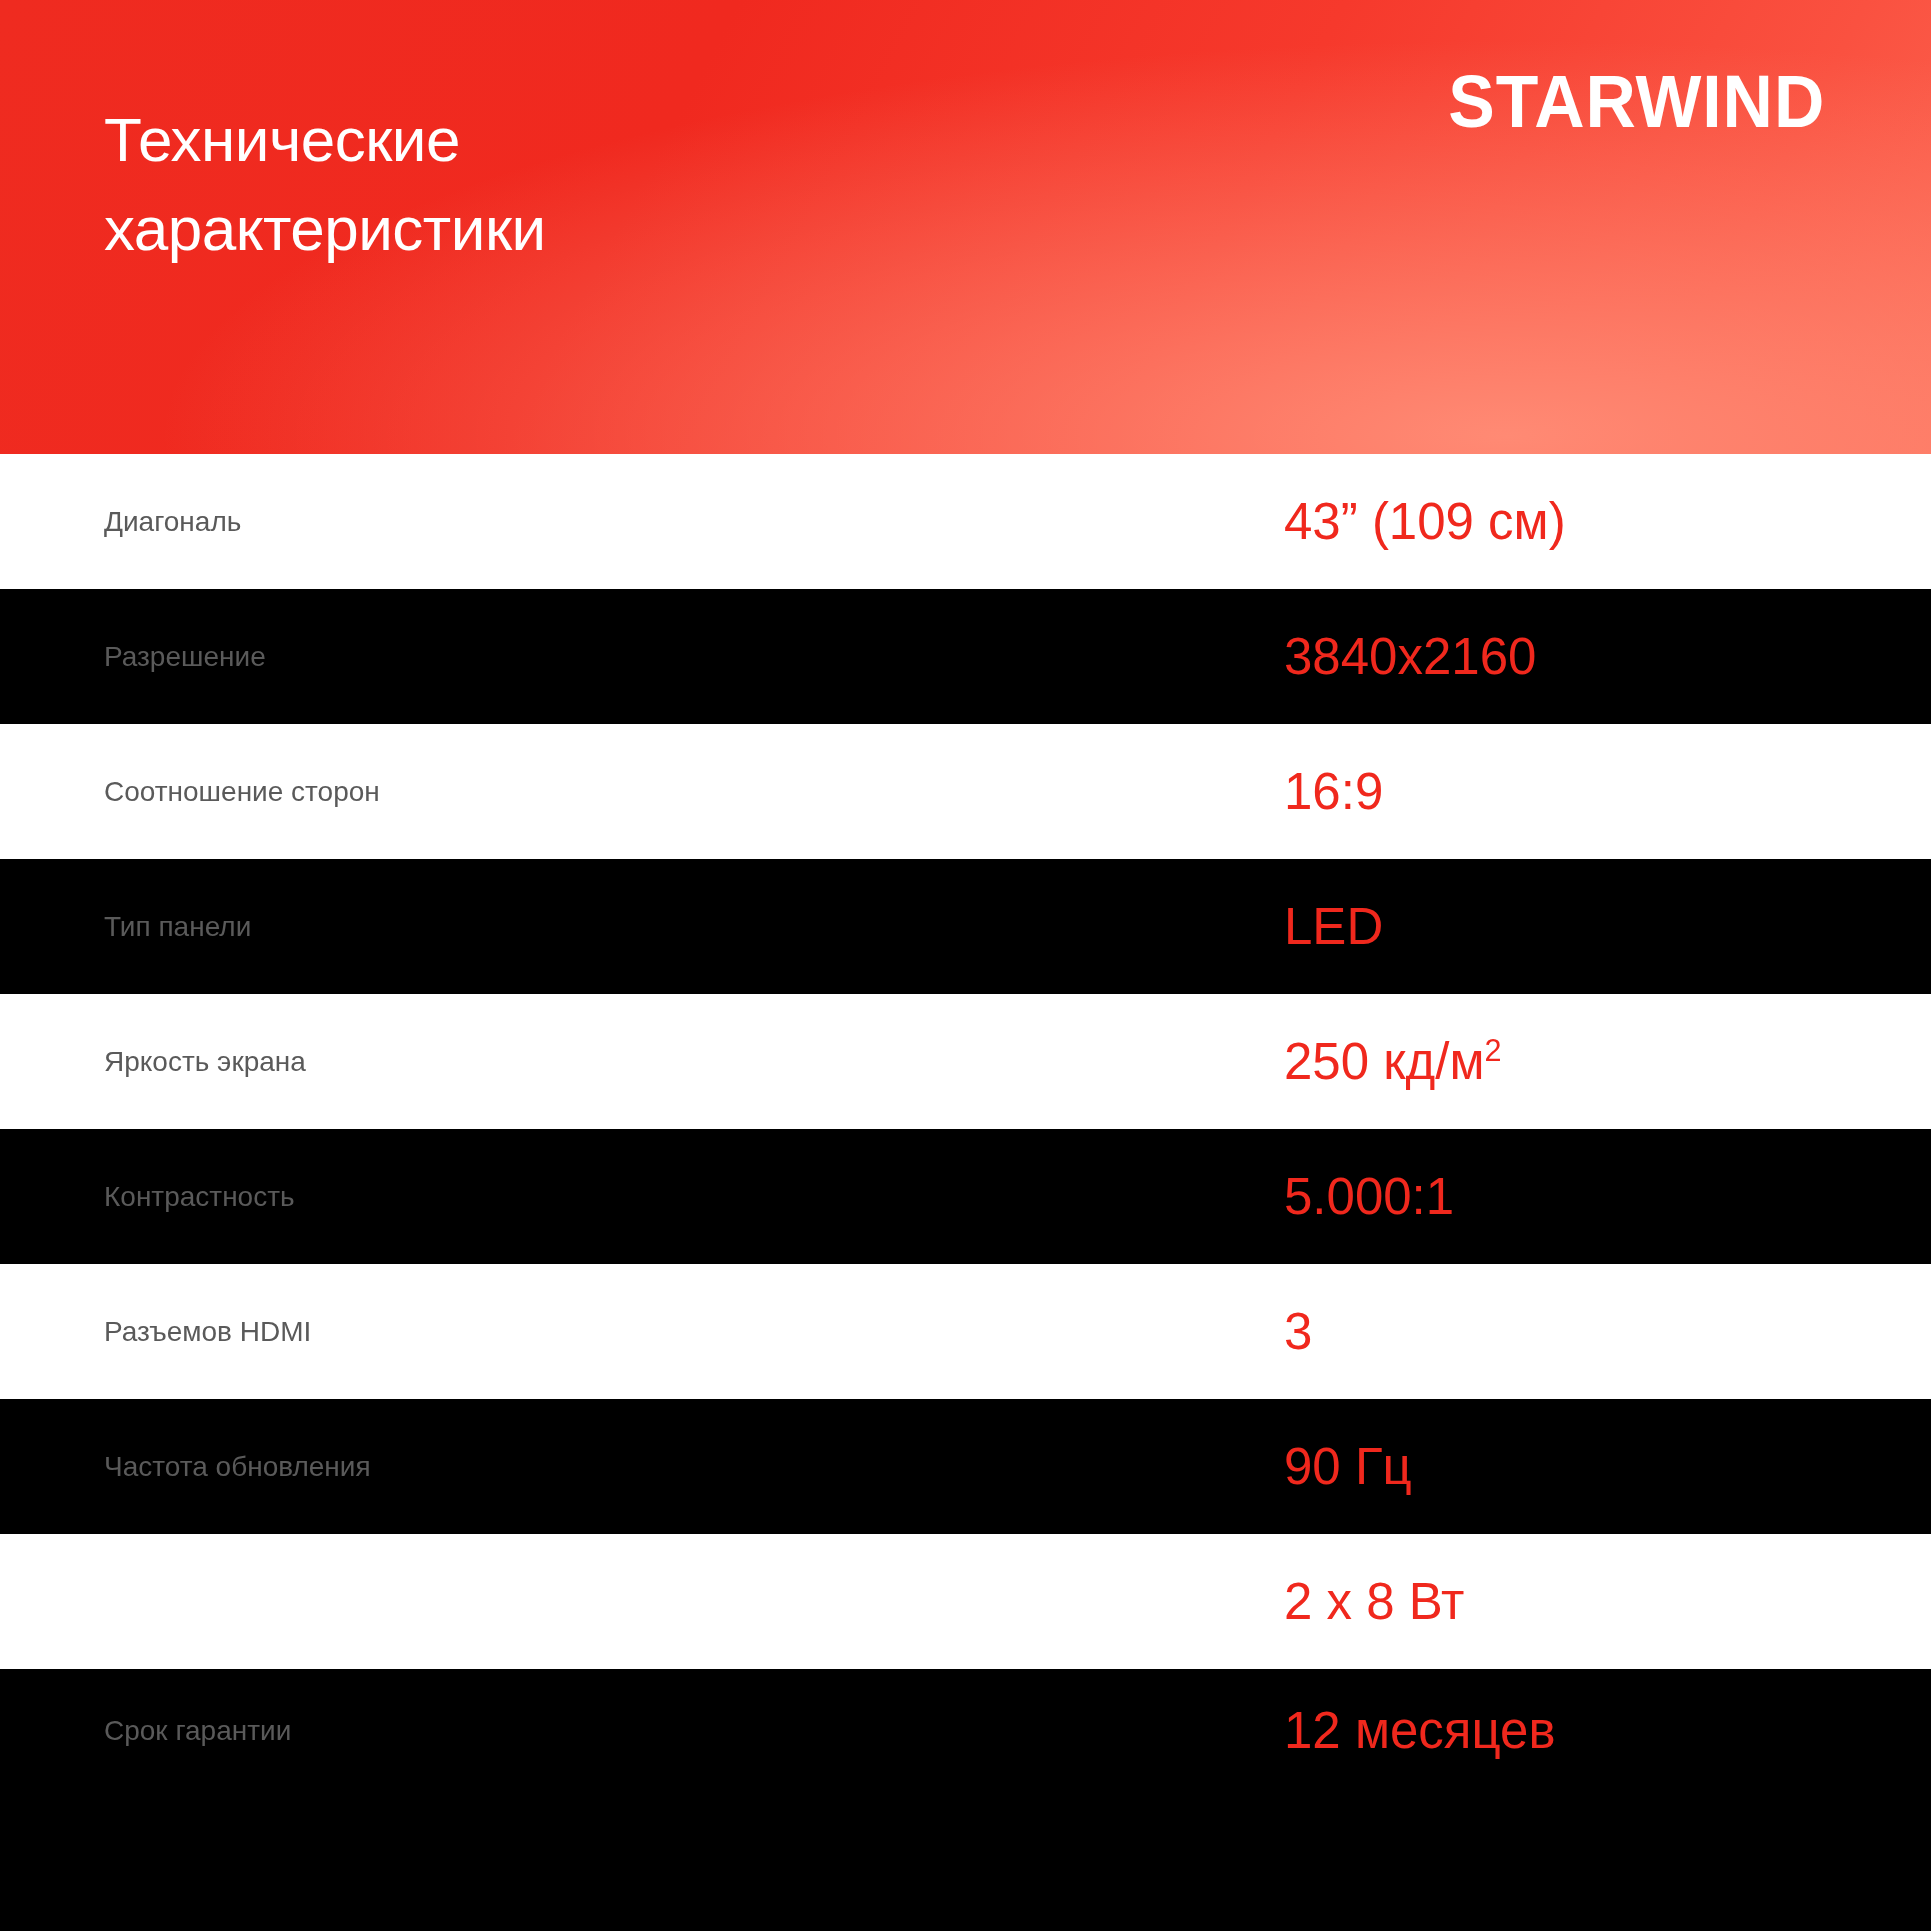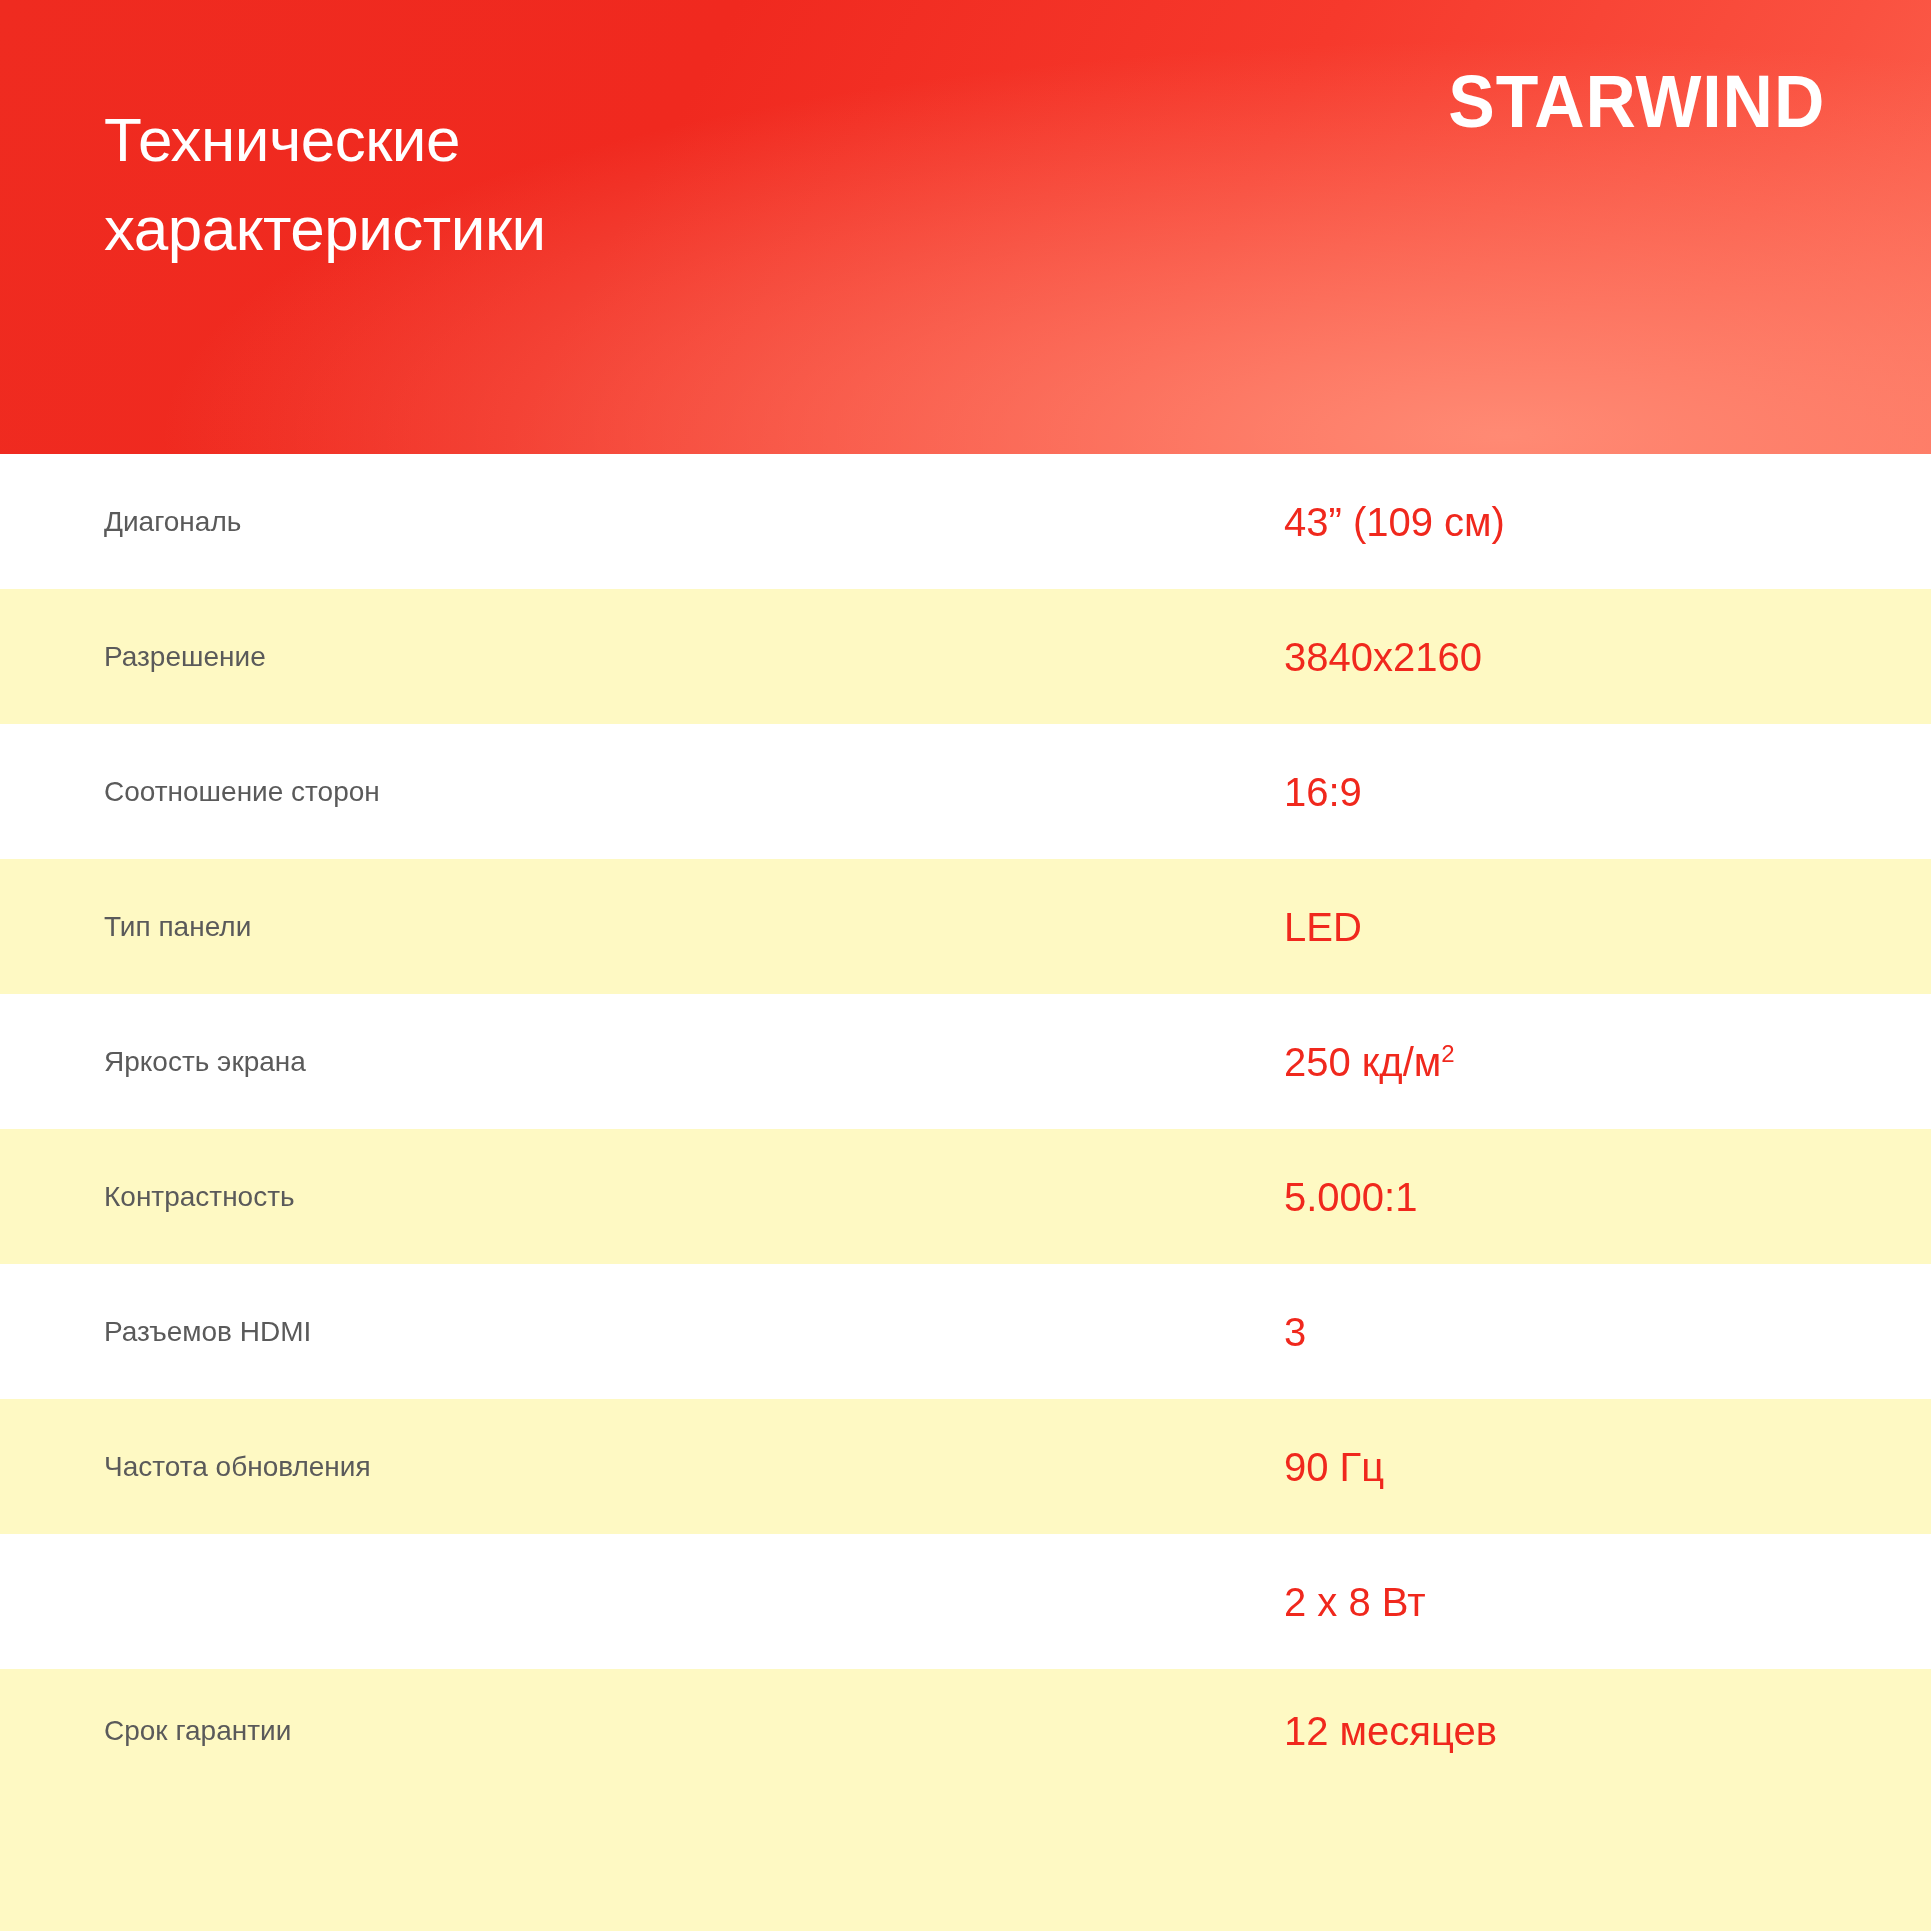--- a/index.html
+++ b/index.html
@@ -54,37 +54,37 @@
     height:1477px;
   }
   .spec-row{
     position:relative;
     width:1931px;
     height:135px;
     display:flex;
     align-items:center;
   }
   .spec-row.odd{ background:#ffffff; }
-  .spec-row.even{ background:#fef9c3; }
+  .spec-row.even{ background:#000000; }
   .spec-row.last{ height:270px; align-items:flex-start; padding-top:39px; }
 
   .spec-name{
     position:absolute;
     left:104px;
     color:#5a5a5a;
     font-size:28px;
     line-height:46px;
     font-weight:400;
     white-space:nowrap;
   }
   .spec-value{
     position:absolute;
     left:1284px;
     color:#f0281d;
-    font-size:40px;
+    font-size:51px;
     line-height:46px;
     font-weight:500;
     white-space:nowrap;
   }
   .spec-value sup{
     font-size:0.6em;
     vertical-align:super;
     line-height:0;
   }
 </style>

